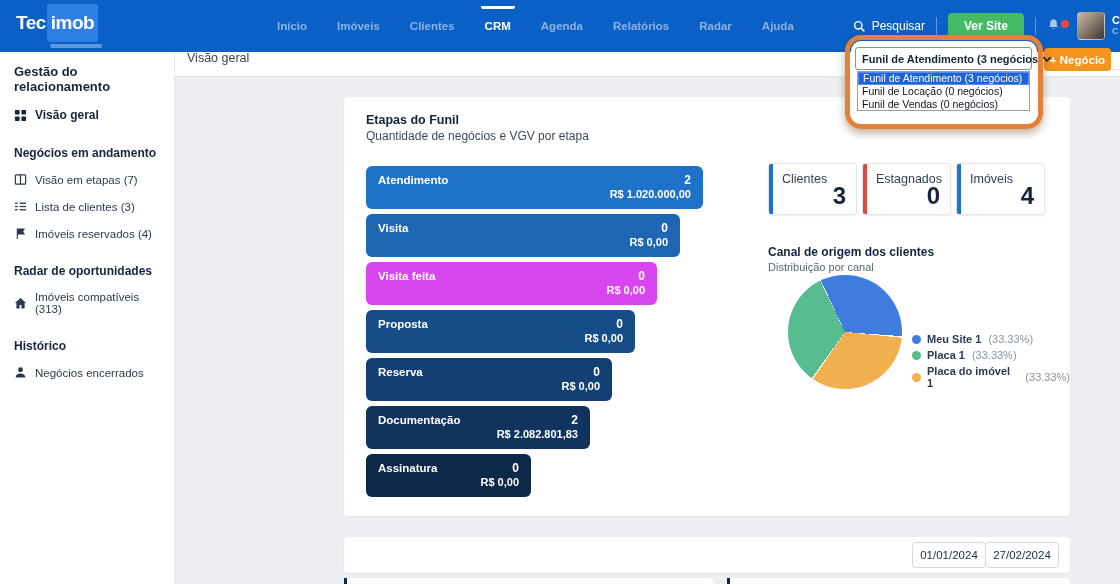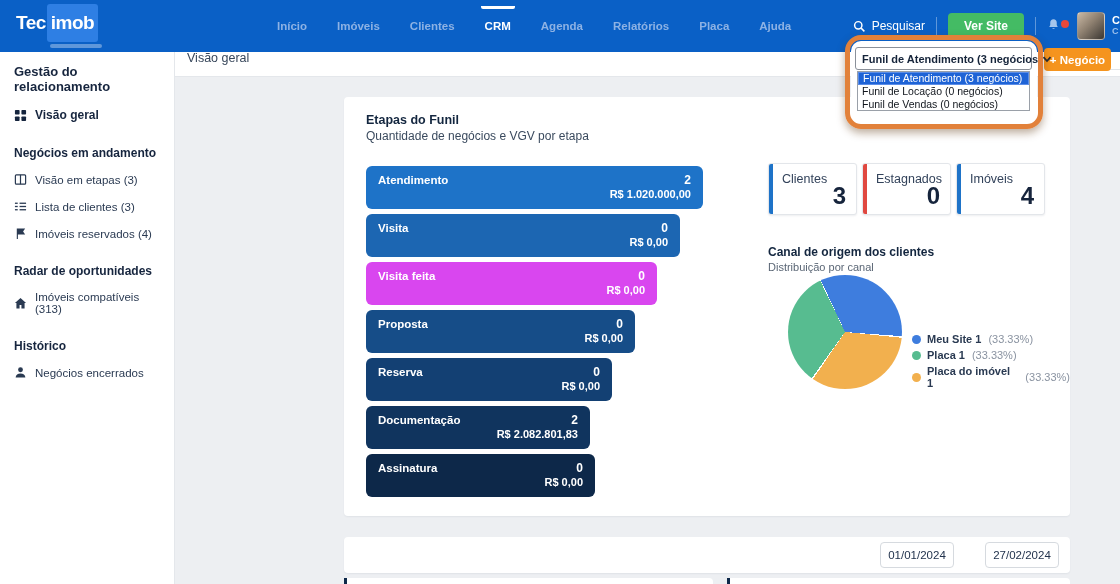--- a/index.html
+++ b/index.html
@@ -88,21 +88,21 @@
       #57BC90 240.8deg 359.2deg, #FFFFFF 359.2deg 360deg); }
   .legend { position:absolute; left:568px; top:236px; }
   .legend-row { display:flex; align-items:center; gap:6px; margin-bottom:4px; font-size:11px; }
   .legend-dot { width:9px; height:9px; border-radius:50%; flex:0 0 9px; }
   .legend-name { font-weight:bold; color:#2A3A52; }
   .legend-pct { color:#8A93A1; margin-left:1px; }
 
   .period-card { position:absolute; left:169px; top:460px; width:726px; height:36px; background:#FFFFFF; border-radius:4px; box-shadow:0 1px 2px rgba(20,40,70,0.06); }
   .period-title { position:absolute; left:13px; top:11px; font-size:12px; font-weight:bold; color:#22334D; }
   .date-input { position:absolute; top:5px; width:74px; height:26px; background:#FFFFFF; border:1px solid #D6DADF; border-radius:4px; font-size:11.5px; color:#22334D; text-align:center; font-family:"Liberation Sans", sans-serif; }
-  .date-start { left:536px; } .date-end { left:641px; }
+  .date-start { left:568px; } .date-end { left:641px; }
 
   .bottom-card { position:absolute; top:501px; height:7px; background:#FFFFFF; border-radius:4px 4px 0 0; }
   .bottom-card .tick { position:absolute; left:0; top:0; width:3px; height:7px; background:#0D2849; }
   .bc-a { left:169px; width:369px; } .bc-b { left:552px; width:343px; }
 
   
   .ring-fill { position:absolute; left:851px; top:41px; width:186px; height:82px; background:#FFFFFF; border-radius:10px; z-index:19; }
   .highlight-ring { position:absolute; left:845px; top:35px; width:198px; height:94px; border:5px solid #E2813A; border-radius:16px; box-shadow:0 4px 9px rgba(90,50,10,0.4); z-index:22; pointer-events:none; }
   .funnel-select { position:absolute; left:855px; top:47px; width:177px; height:23px; background:#FFFFFF; border:1px solid #8A9099; border-radius:3px; display:flex; align-items:center; padding:0 6px; z-index:20; cursor:pointer; }
   .funnel-select .val { flex:1; font-size:11px; color:#15243A; font-weight:bold; white-space:nowrap; }
@@ -123,21 +123,21 @@
     </div>
     <div class="logo-tagline"></div>
   </div>
   <div class="nav-items">
     <div class="nav-item">Início</div>
     <div class="nav-item">Imóveis</div>
     <div class="nav-item">Clientes</div>
     <div class="nav-item active">CRM</div>
     <div class="nav-item">Agenda</div>
     <div class="nav-item">Relatórios</div>
-    <div class="nav-item">Placa</div>
+    <div class="nav-item">Radar</div>
     <div class="nav-item">Ajuda</div>
   </div>
   <div class="nav-right">
     <div class="nav-search">
       <span class="sicon">
         <svg viewBox="0 0 16 16" fill="none" stroke="#FFFFFF" stroke-width="1.8">
             <circle cx="6.5" cy="6.5" r="4.5"></circle>
             <line x1="10" y1="10" x2="14" y2="14"></line>
           </svg>
       </span>
@@ -180,21 +180,21 @@
   </div>
 
   <div class="side-section">Negócios em andamento</div>
   <div class="side-item">
     <span class="sicon">
       <svg viewBox="0 0 14 14" fill="none" stroke="#2A3A52" stroke-width="1.3">
           <rect x="1.5" y="2" width="11" height="10" rx="1"></rect>
           <line x1="7" y1="2" x2="7" y2="12"></line>
         </svg>
     </span>
-    <span>Visão em etapas (3)</span>
+    <span>Visão em etapas (7)</span>
   </div>
   <div class="side-item">
     <span class="sicon">
       <svg viewBox="0 0 14 14" stroke="#2A3A52" stroke-width="1.4">
           <line x1="1" y1="3.5" x2="4" y2="3.5"></line>
           <line x1="6" y1="3.5" x2="13" y2="3.5"></line>
           <line x1="1" y1="7" x2="4" y2="7"></line>
           <line x1="6" y1="7" x2="13" y2="7"></line>
           <line x1="1" y1="10.5" x2="4" y2="10.5"></line>
           <line x1="6" y1="10.5" x2="13" y2="10.5"></line>
@@ -268,21 +268,21 @@
       <div class="fbar" style="width:246px;background:#134073;">
         <span class="blabel">Reserva</span>
         <span class="bcount">0</span>
         <span class="bvalue">R$ 0,00</span>
       </div>
       <div class="fbar" style="width:224px;background:#10345E;">
         <span class="blabel">Documentação</span>
         <span class="bcount">2</span>
         <span class="bvalue">R$ 2.082.801,83</span>
       </div>
-      <div class="fbar" style="width:229px;background:#0D2849;padding-left:19px;">
+      <div class="fbar" style="width:165px;background:#0D2849;padding-left:19px;">
         <span class="blabel">Assinatura</span>
         <span class="bcount">0</span>
         <span class="bvalue">R$ 0,00</span>
       </div>
     </div>
 
     <div class="stat-cards">
       <div class="stat-card">
         <div class="stat-accent" style="background:#1E73C8;"></div>
         <div class="stat-label">Clientes</div>

